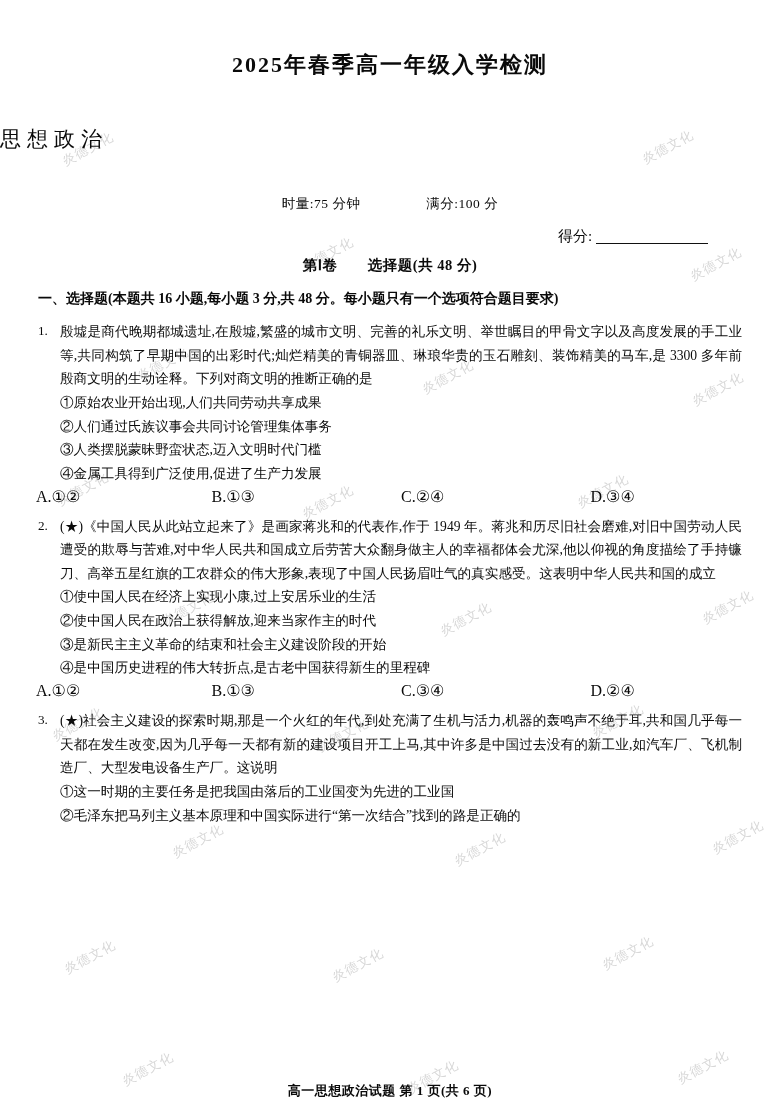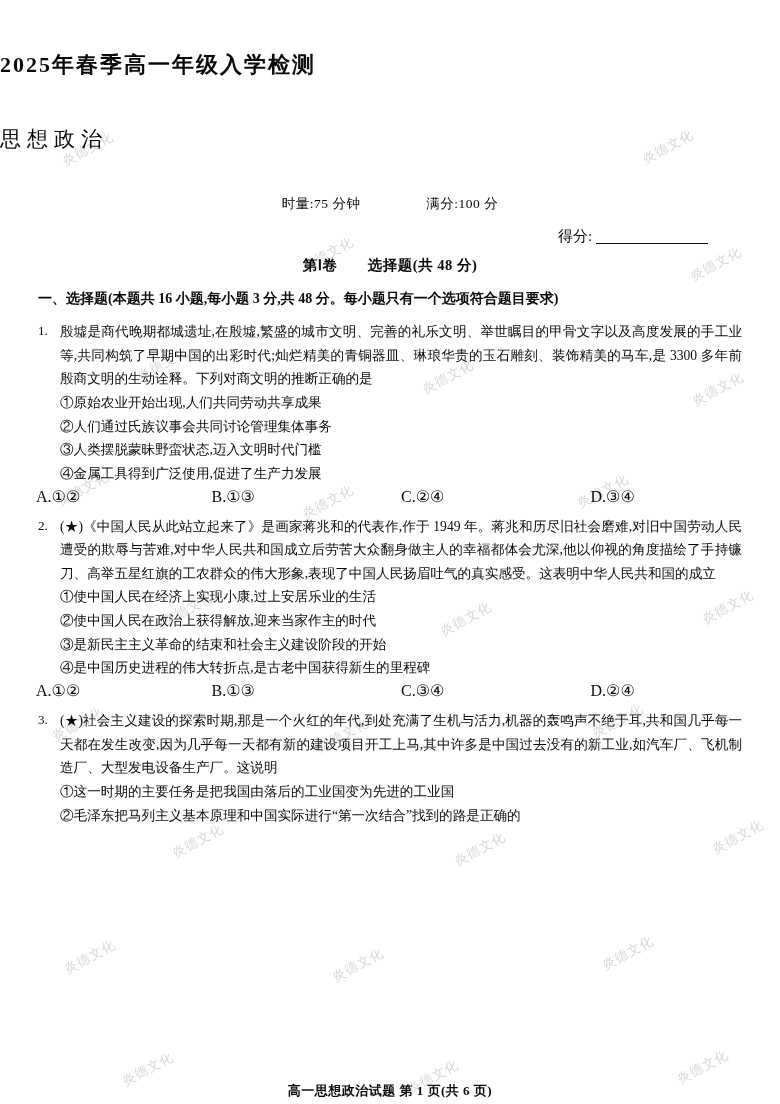--- a/index.html
+++ b/index.html
@@ -28,20 +28,21 @@
     transform: rotate(-28deg);
     white-space: nowrap;
     letter-spacing: 1px;
     pointer-events: none;
     user-select: none;
     z-index: 0;
   }
   .content { position: relative; z-index: 2; }
 
   .doc-title {
+    text-align: center;
     font-size: 22px;
     font-weight: bold;
     letter-spacing: 2px;
     margin: 50px 0 0 0;
     font-family: "Liberation Serif", serif;
   }
   .subject-title {
     text-align: left;
     font-size: 21px;
     font-weight: normal;

